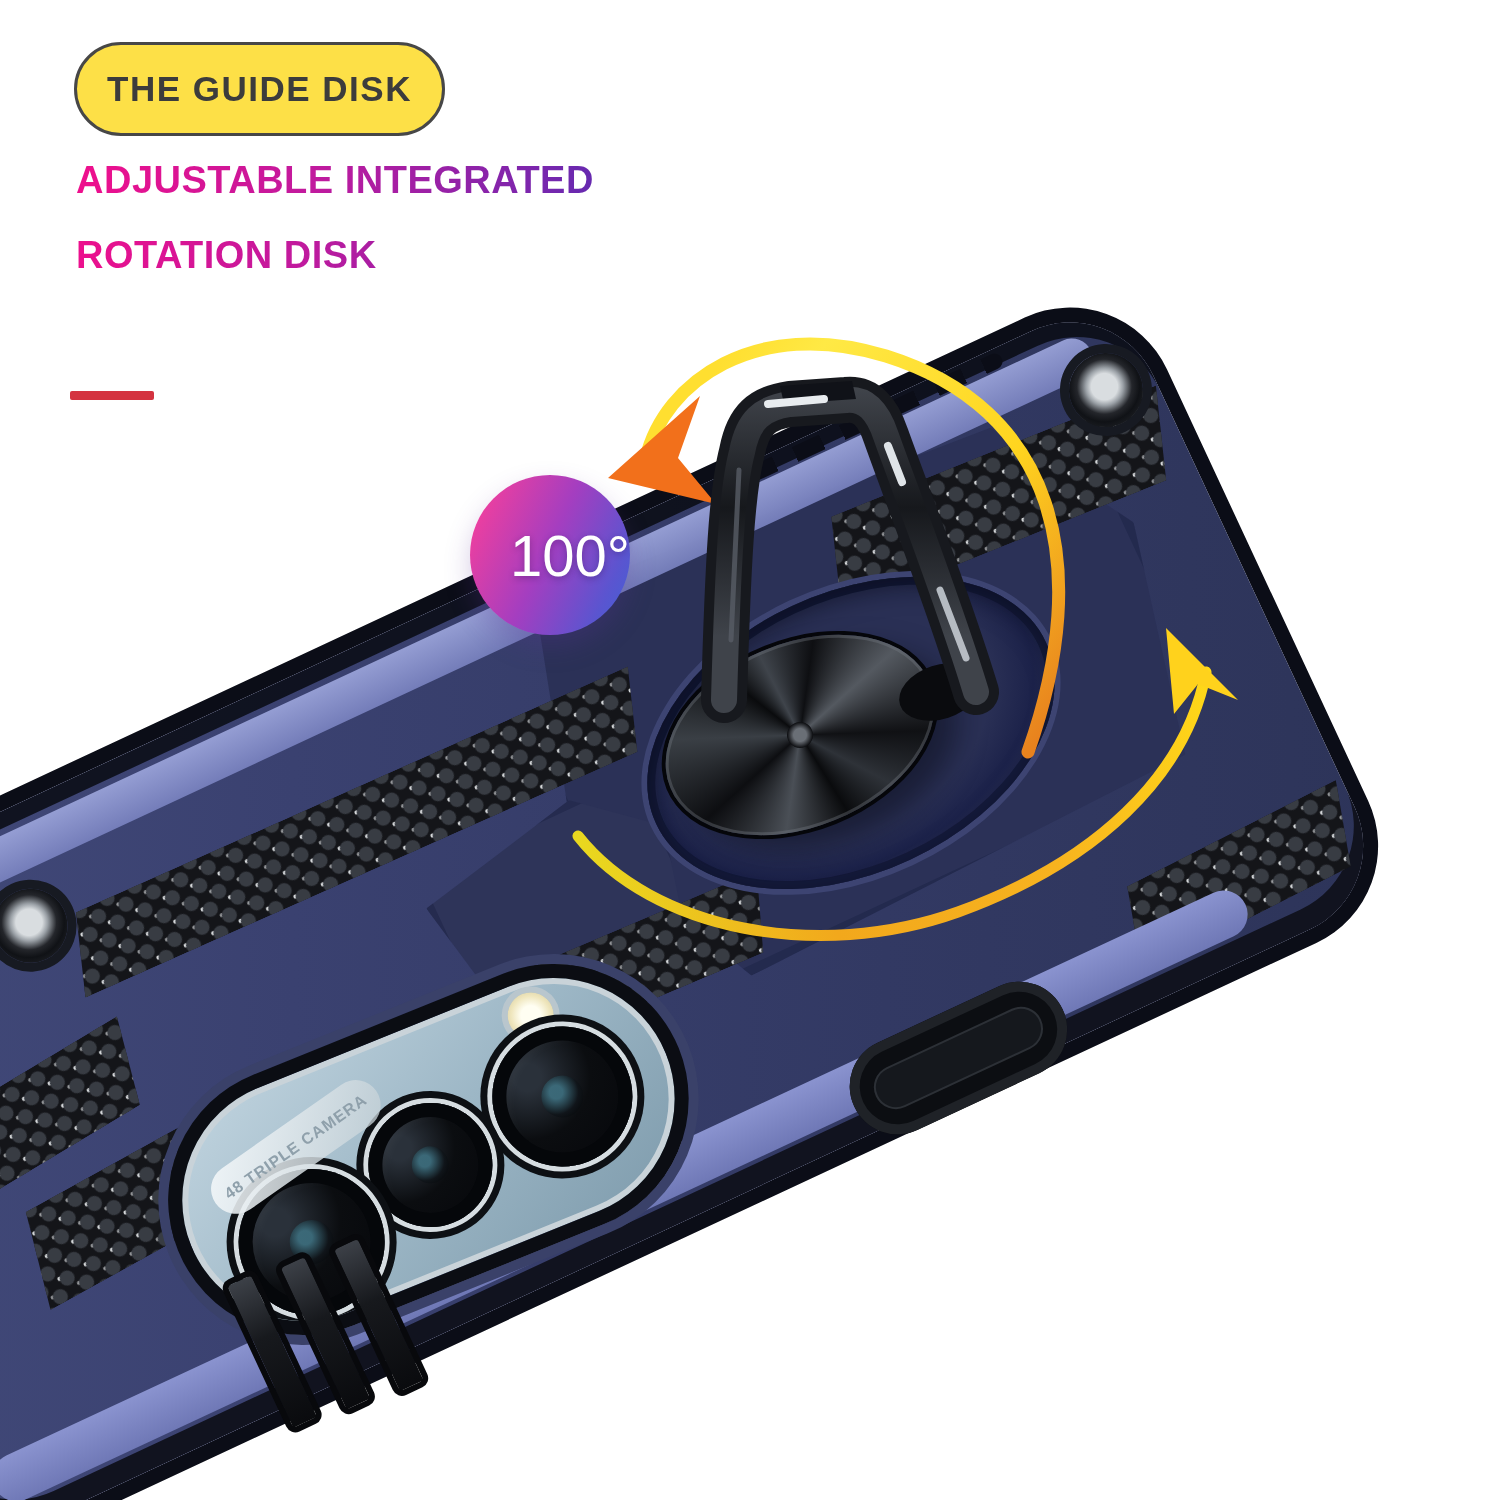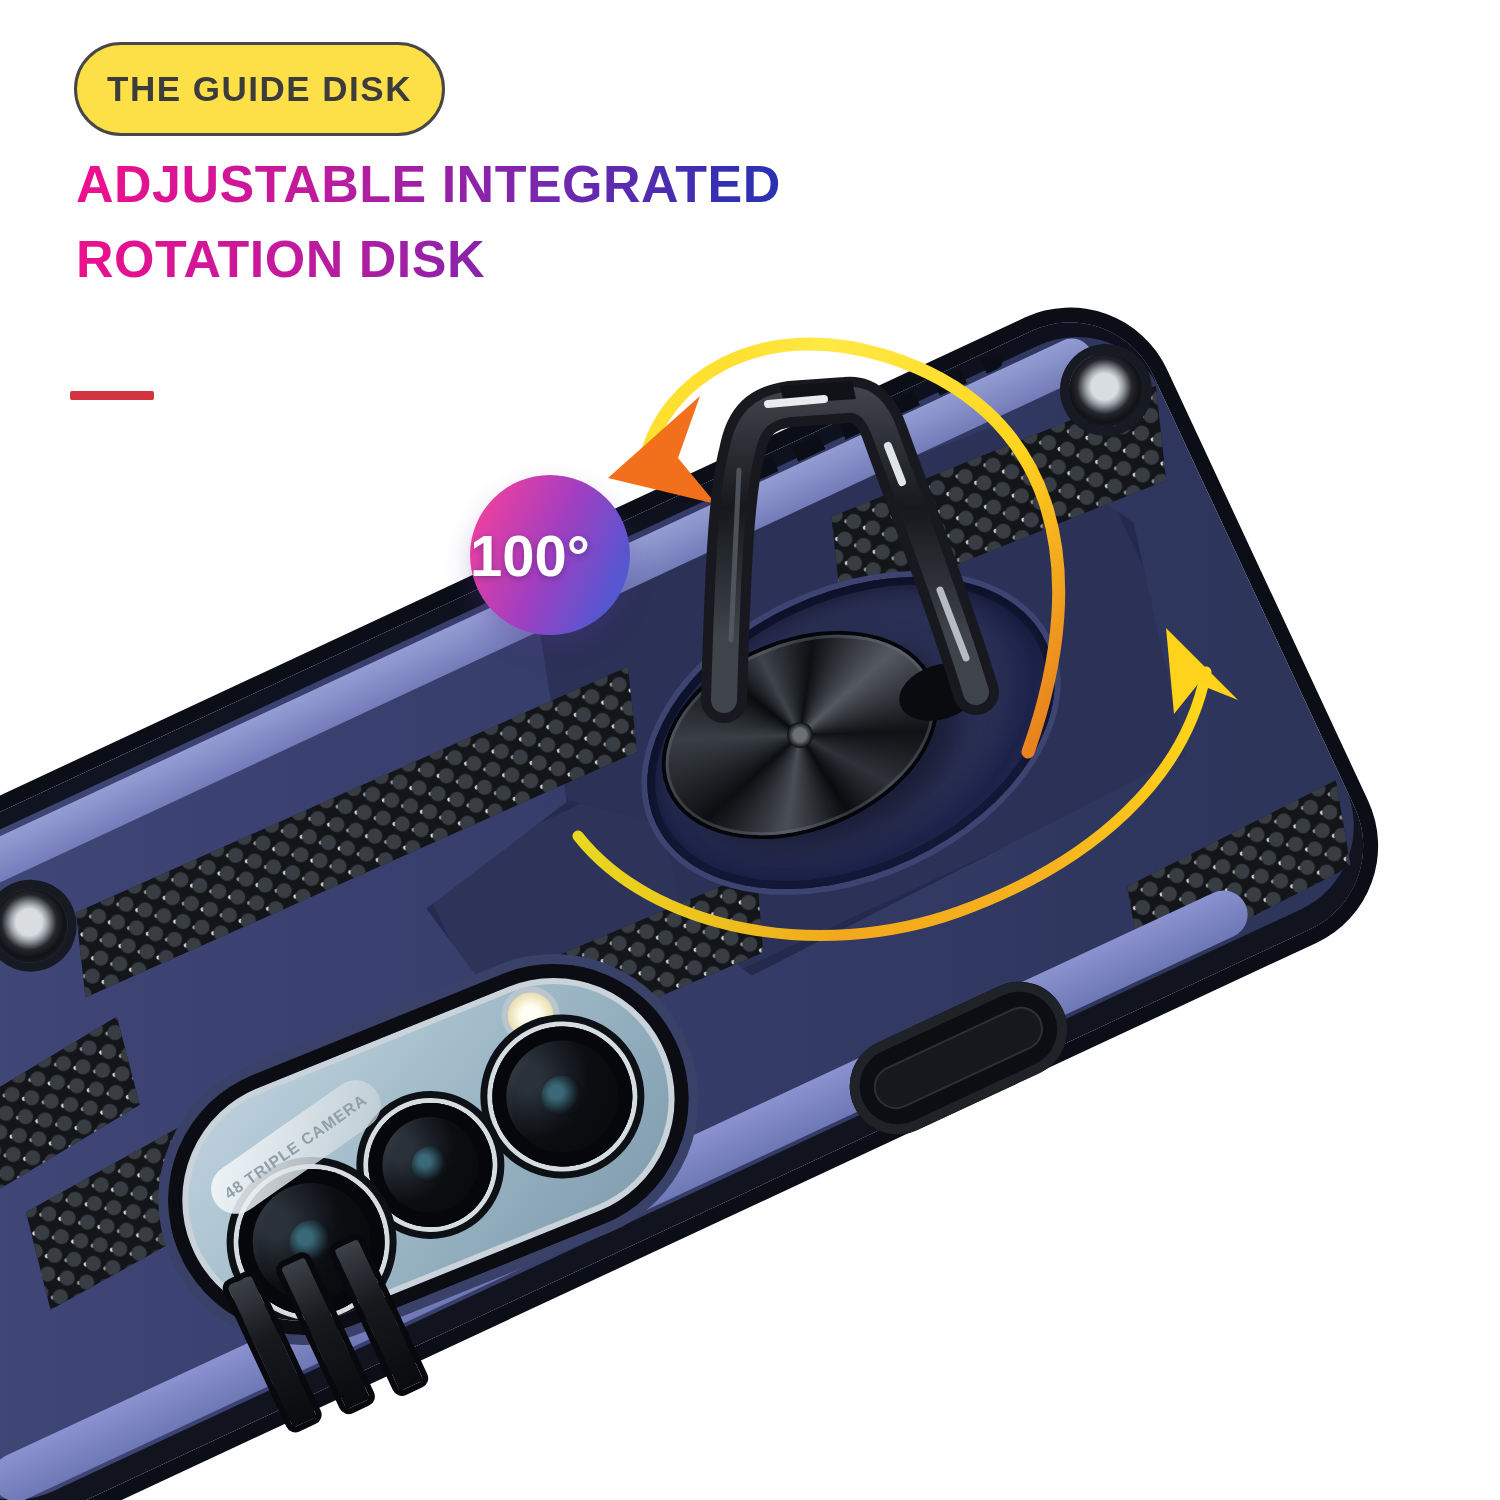--- a/index.html
+++ b/index.html
@@ -8,22 +8,22 @@
   #scene *, #scene *::before, #scene *::after{box-sizing:border-box;}
 
   
   .brand-pill{
     position:absolute;left:74px;top:30px;z-index:30;
     border:3px solid #474747;border-radius:999px;
     padding:24px 30px;font-size:35px;font-weight:700;color:#3c3c3c;
     letter-spacing:1.5px;white-space:nowrap;background:#fde047;margin-top:12px;
   }
   .headline{
-    position:absolute;left:76px;top:112px;z-index:30;width:800px;
-    font-size:52px;line-height:75px;font-weight:700;letter-spacing:0.5px;
+    position:absolute;left:76px;top:118px;z-index:30;width:800px;
+    font-size:38px;line-height:75px;font-weight:700;letter-spacing:0.5px;
     background-image:linear-gradient(100deg,#f00f8c 0%,#c01a9e 30%,#7627ae 58%,#3330b2 80%,#1138b2 100%);
     -webkit-background-clip:text;background-clip:text;color:transparent;
     white-space:nowrap;
   }
   .headline span{display:block;}
   .accent-dash{position:absolute;left:70px;top:391px;width:84px;height:9px;background:#d43340;border-radius:2px;z-index:30;}
 
   
   .case{
     position:absolute;left:-233px;top:591px;width:1560px;height:660px;z-index:1;
@@ -119,22 +119,22 @@
     background:conic-gradient(from -30deg,#0a0b0d 0deg,#3f444b 25deg,#0e0f12 60deg,#545960 100deg,#101114 140deg,#2e3238 170deg,#0a0b0d 200deg,#4a4f56 240deg,#0d0e11 280deg,#3a3f45 320deg,#0a0b0d 360deg);
     box-shadow:0 0 0 4px #05060a,16px 22px 28px rgba(10,12,24,.5),inset 0 0 0 3px rgba(120,126,134,.35);}
   .ring-disk::after{content:"";position:absolute;left:50%;top:50%;width:26px;height:26px;
     transform:translate(-50%,-50%);border-radius:50%;
     background:radial-gradient(circle,#6a6f76 0 35%,#0c0d10 70%);}
 
   .svg-layer{position:absolute;left:0;top:0;z-index:2;}
   .svg-arch{z-index:4;}
 
   
-  .badge{position:absolute;z-index:10;border-radius:50%;display:flex;align-items:center;justify-content:flex-start;
-    color:#fff;font-weight:700;text-shadow:0 2px 6px rgba(40,20,80,.35);}
+  .badge{position:absolute;z-index:10;border-radius:50%;display:flex;align-items:center;justify-content:flex-end;
+    color:#fff;font-weight:400;text-shadow:0 2px 6px rgba(40,20,80,.35);}
   .badge-100{left:470px;top:475px;width:160px;height:160px;font-size:58px;
     background:linear-gradient(115deg,#ee3f9f 10%,#a43ec0 48%,#5a55d0 82%,#3f62d6 100%);
     box-shadow:0 12px 26px rgba(90,50,150,.25);}
   .badge-360{left:1259px;top:679px;width:156px;height:156px;font-size:54px;
     background:linear-gradient(105deg,#e93297 5%,#bc3cb2 40%,#7e48c8 70%,#3f6cd6 100%);
     opacity:.96;box-shadow:0 12px 26px rgba(90,50,150,.22);}
 </style>
 </head>
 <body>
 

